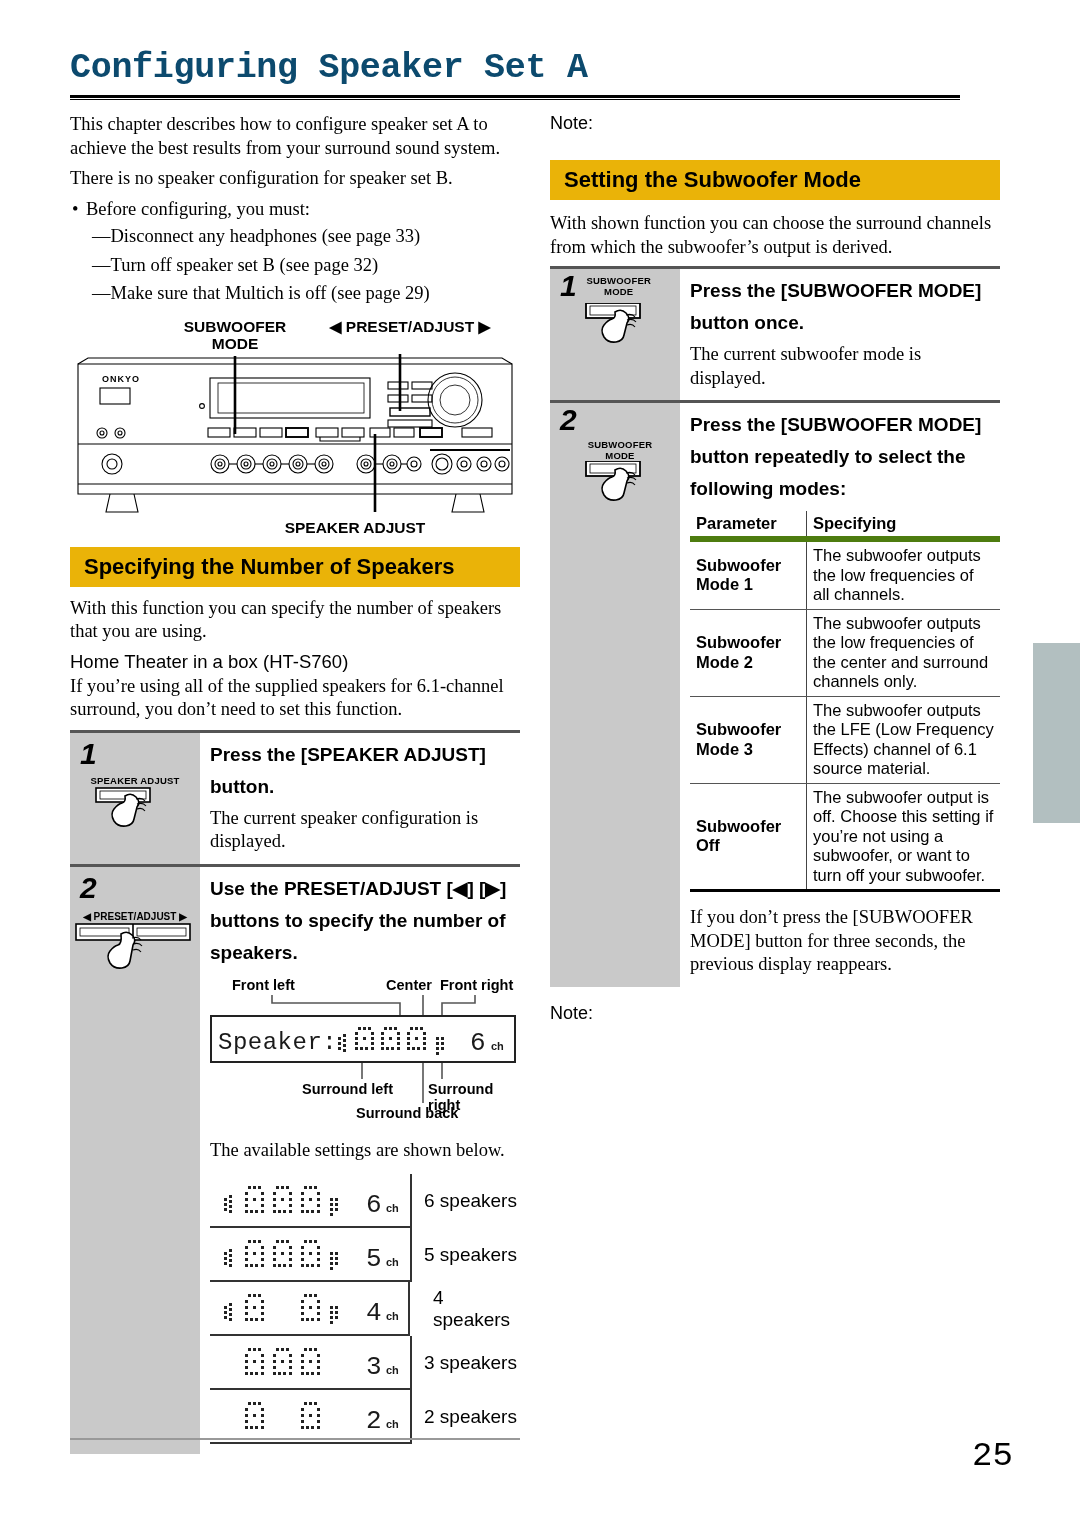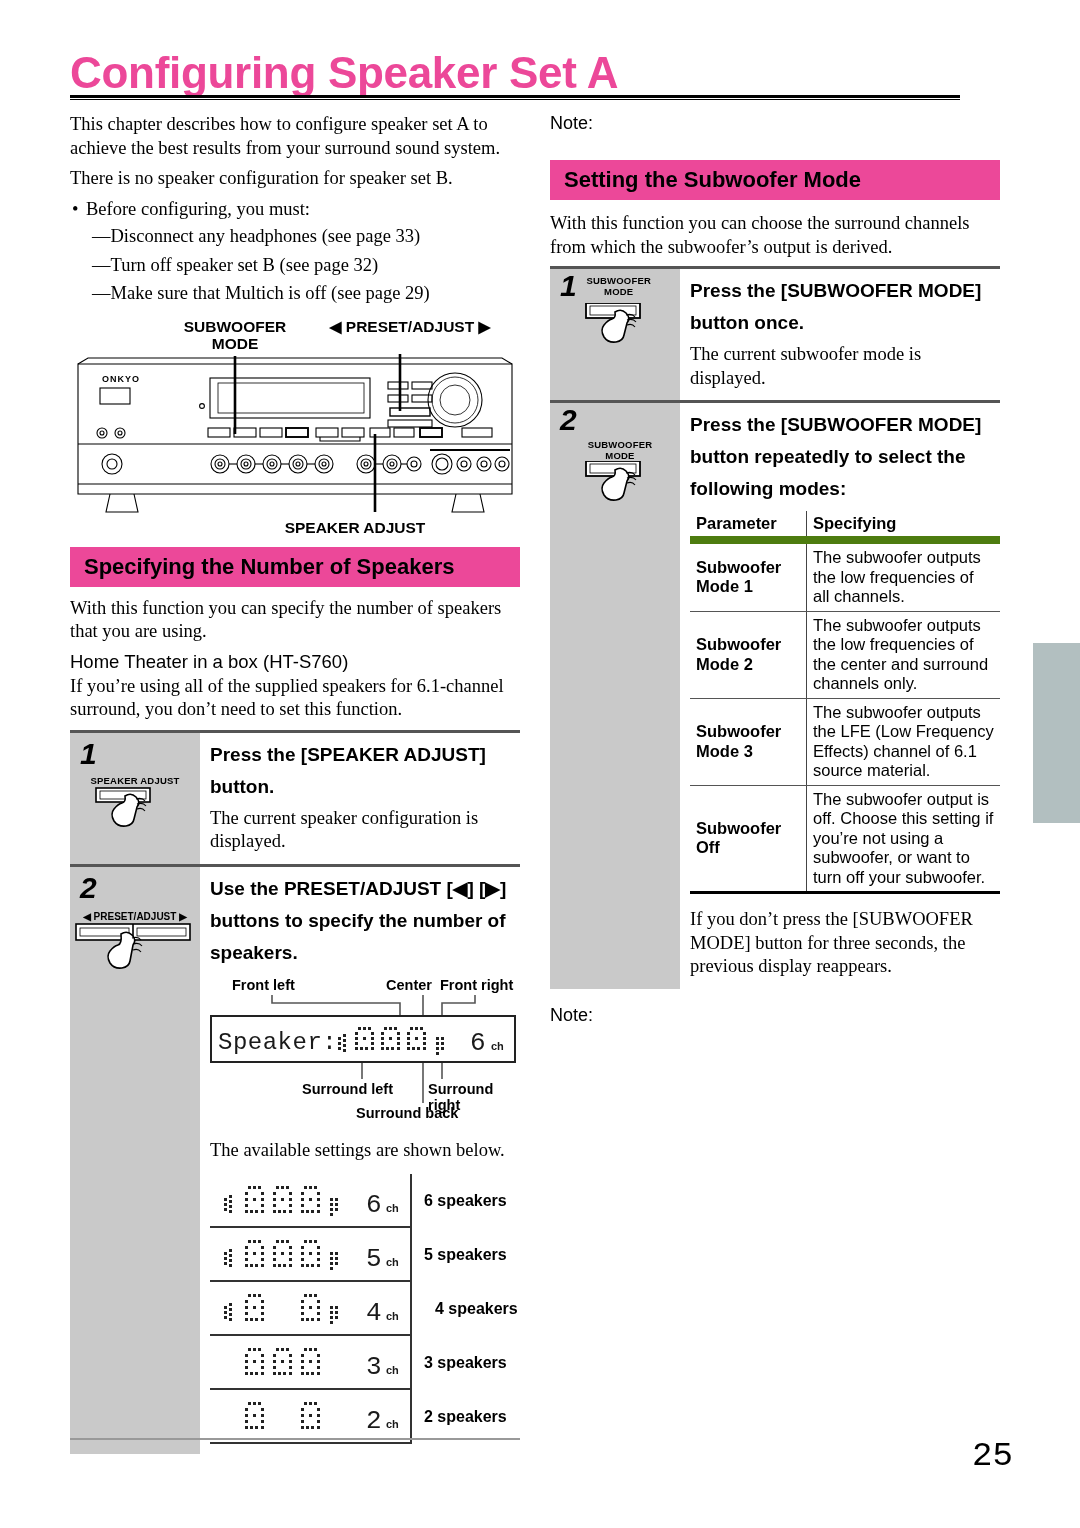--- a/index.html
+++ b/index.html
@@ -2,39 +2,39 @@
 <html><head>
 <meta charset="utf-8">
 <style>
   html,body{margin:0;padding:0;background:#fff;}
   body{width:1080px;height:1528px;position:relative;overflow:hidden;
        font-family:"Liberation Serif",serif;color:#000;}
   .page{position:absolute;inset:0;}
 
   
   .title{position:absolute;left:70px;top:48px;width:890px;
-         font-family:Liberation Sans, sans-serif;font-weight:bold;
-         font-size:44px;letter-spacing:-0.3px;color:#ec4899;}
+         font-family:Liberation Mono, monospace;font-weight:bold;
+         font-size:35px;letter-spacing:-0.3px;color:#0c4a6e;}
   .title-rule{position:absolute;left:70px;top:95px;width:890px;height:5px;
               border-top:3px solid #000;border-bottom:1px solid #000;box-sizing:border-box;}
 
   
   .colL{position:absolute;left:70px;top:113px;width:450px;}
   .colR{position:absolute;left:550px;top:113px;width:450px;}
 
   p.body{font-size:18.5px;line-height:23.5px;margin:0 0 7px 0;}
   ul.bl{list-style:none;margin:0;padding:0;}
   ul.bl li{font-size:18.5px;line-height:23.5px;position:relative;
            padding-left:16px;margin:0 0 4px 0;}
   ul.bl li:before{content:"\2022";position:absolute;left:2px;top:0;}
   .dash{font-size:18.5px;line-height:23.5px;margin:0 0 5px 22px;}
   .notelabel{font-family:"Liberation Sans",sans-serif;font-size:18px;margin:0 0 2px 0;}
 
   
-  .band{background:#ec4899;font-family:"Liberation Sans",sans-serif;
+  .band{background:#eab308;font-family:"Liberation Sans",sans-serif;
         font-weight:bold;font-size:22px;padding:7px 0 7px 14px;
         box-sizing:border-box;}
 
   
   .recv-wrap{position:relative;width:450px;height:225px;margin:10px 0 0 0;}
   .calloutT{position:absolute;font-family:"Liberation Sans",sans-serif;
             font-weight:bold;font-size:15.5px;text-align:center;line-height:17px;}
 
   
   .steptable{width:100%;border-collapse:collapse;}
@@ -51,27 +51,27 @@
             font-size:9.5px;text-align:center;line-height:11px;
             letter-spacing:.2px;}
   .btnlabel-wide{font-family:"Liberation Sans",sans-serif;font-weight:bold;
             font-size:9px;text-align:center;}
   .btnart{position:relative;}
 
   
   .lcdbox{border:2px solid #222;box-sizing:border-box;background:#fff;}
   .lcdlabel{font-family:"Liberation Sans",sans-serif;font-weight:bold;font-size:14.5px;}
 
-  .setrow-label{font-family:"Liberation Sans",sans-serif;font-weight:bold;font-size:16px;}
+  .setrow-label{font-family:"Liberation Sans",sans-serif;font-weight:normal;font-size:19px;}
 
   
   table.param{border-collapse:collapse;width:100%;margin-top:6px;
               font-family:"Liberation Sans",sans-serif;}
   table.param th{font-size:16.5px;font-weight:bold;text-align:left;
-                 padding:3px 6px;border-bottom:8px solid #4d7c0f;}
+                 padding:3px 6px;border-bottom:6px solid #4d7c0f;}
   table.param th.pcol{width:104px;border-right:1px solid #444;}
   table.param td{font-size:16.5px;line-height:19.5px;padding:4px 6px;
                  vertical-align:middle;border-bottom:1.5px solid #555;}
   table.param td.pcol{font-weight:bold;border-right:1px solid #444;width:104px;}
   table.param tr.last td{border-bottom:3px solid #000;}
 
   
   .edgetab{position:absolute;left:1033px;top:643px;width:47px;height:180px;
            background:#b2bfc0;}
   .pagenum{position:absolute;left:972px;top:1437px;
@@ -644,21 +644,21 @@
       </table>
 
   </div>
 
   <div class="colR">
 
     <p class="notelabel">Note:</p>
 
     <div class="band" style="margin-top:26px;">Setting the Subwoofer Mode</div>
 
-    <p class="body" style="margin-top:12px;">With this function you can choose the surround channels from which the subwoofer’s output is derived.</p>
+    <p class="body" style="margin-top:12px;">With shown function you can choose the surround channels from which the subwoofer’s output is derived.</p>
 
     <table class="steptable" style="margin-top:6px;">
       <tbody>
           <tr>
         <td class="stepnum-cell" style="height:86px;">
           <div style="display:flex;align-items:flex-start;">
             <div class="stepnum" style="padding-top:0;">1</div>
             <div class="btnlabel" style="margin:6px 0 0 6px;width:72px;">SUBWOOFER<br>MODE</div>
           </div>
           <div class="btnart" style="height:46px;margin-left:34px;">

